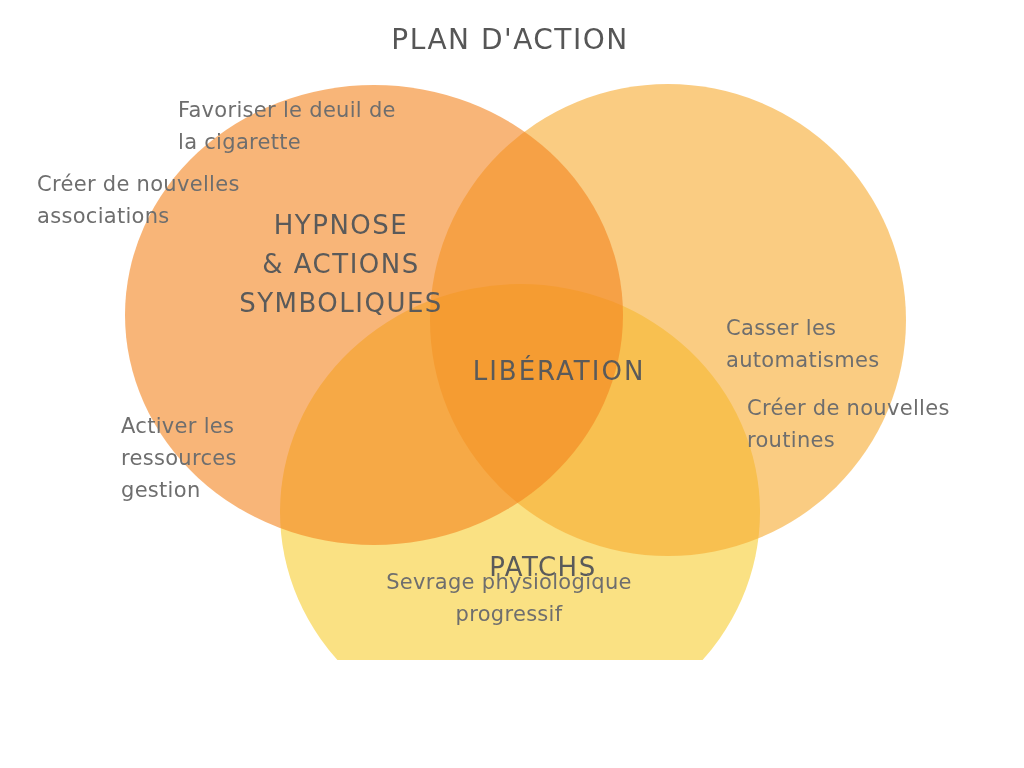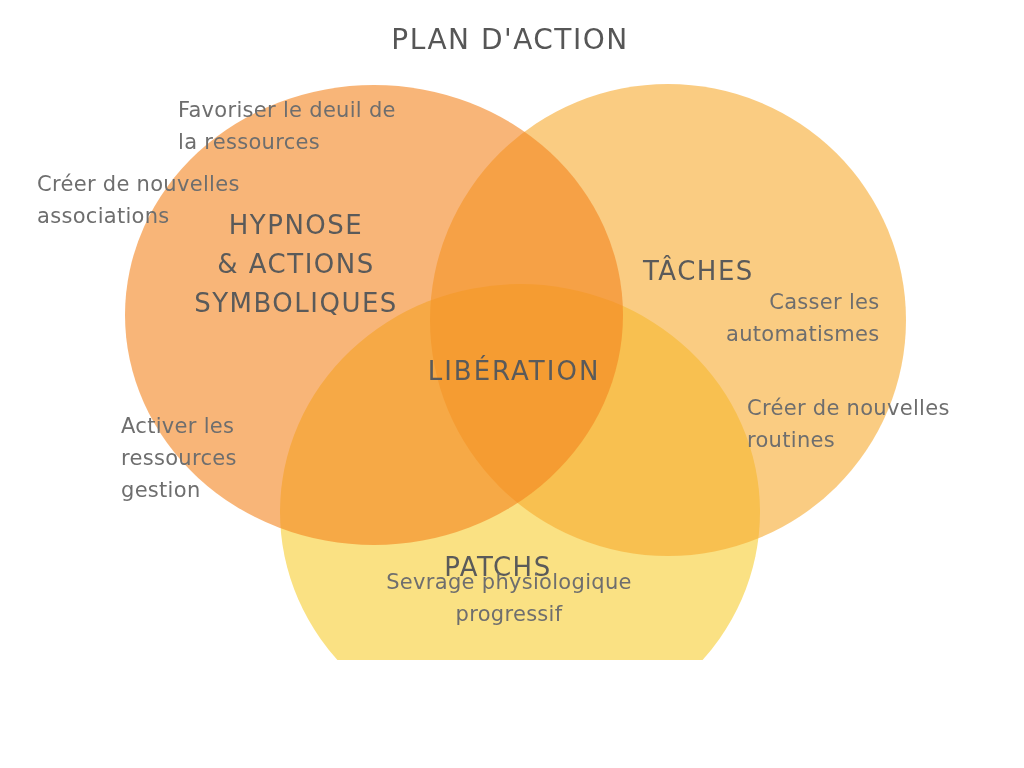--- a/index.html
+++ b/index.html
@@ -37,68 +37,68 @@
     color: #6e6e6e;
     font-size: 21px;
     line-height: 32px;
     letter-spacing: 0.3px;
   }
   .heading {
     color: #5a5a5a;
     font-size: 26px;
     line-height: 39px;
     letter-spacing: 1.5px;
+    margin-left: 45px;
   }
   .page-title {
     left: 510px; top: 24px;
     transform: translateX(-50%);
     color: #565656;
     font-size: 28px;
     letter-spacing: 1.5px;
     white-space: nowrap;
   }
   .centered { transform: translateX(-50%); text-align: center; }
 
   .t-favoriser   { left: 178px; top: 94px;  }
   .t-observer    { left: 584px; top: 113px; }
   .t-associations{ left: 37px;  top: 168px; }
   .t-anticiper   { left: 636px; top: 156px; }
   .t-hypnose     { left: 296px; top: 206px; }
   .t-taches      { left: 643px; top: 252px; white-space: nowrap; }
-  .t-casser      { left: 726px; top: 286px; text-align: right; }
+  .t-casser      { left: 726px; top: 312px; }
   .t-liberation  { left: 514px; top: 352px; white-space: nowrap; letter-spacing: 2px; }
   .t-routines    { left: 747px; top: 392px; }
   .t-renforcer   { left: 39px;  top: 331px; }
   .t-activer     { left: 121px; top: 410px; }
   .t-patchs      { left: 498px; top: 548px; white-space: nowrap; }
   .t-sevrage     { left: 497px; top: 566px; margin-left: 12px; }
 </style>
 </head>
 <body>
 
 <div class="stage">
 
   <div class="circle circle-patchs"></div>
   <div class="circle circle-taches"></div>
   <div class="circle circle-hypnose"></div>
 
   <div class="txt page-title">PLAN D'ACTION</div>
 
   <div class="txt t-favoriser">Favoriser le deuil de
-la ressources</div>
+la cigarette</div>
   <div class="txt t-associations">Créer de nouvelles
 associations</div>
   <div class="txt heading t-hypnose centered">HYPNOSE
 &amp; ACTIONS
 SYMBOLIQUES</div>
   <div class="txt t-activer">Activer les
 ressources
 gestion</div>
 
-  <div class="txt heading t-taches">TÂCHES</div>
   <div class="txt t-casser">Casser les
 automatismes</div>
   <div class="txt t-routines">Créer de nouvelles
 routines</div>
 
   <div class="txt heading t-liberation centered">LIBÉRATION</div>
 
   <div class="txt heading t-patchs centered">PATCHS</div>
   <div class="txt t-sevrage centered">Sevrage physiologique
 progressif</div>

